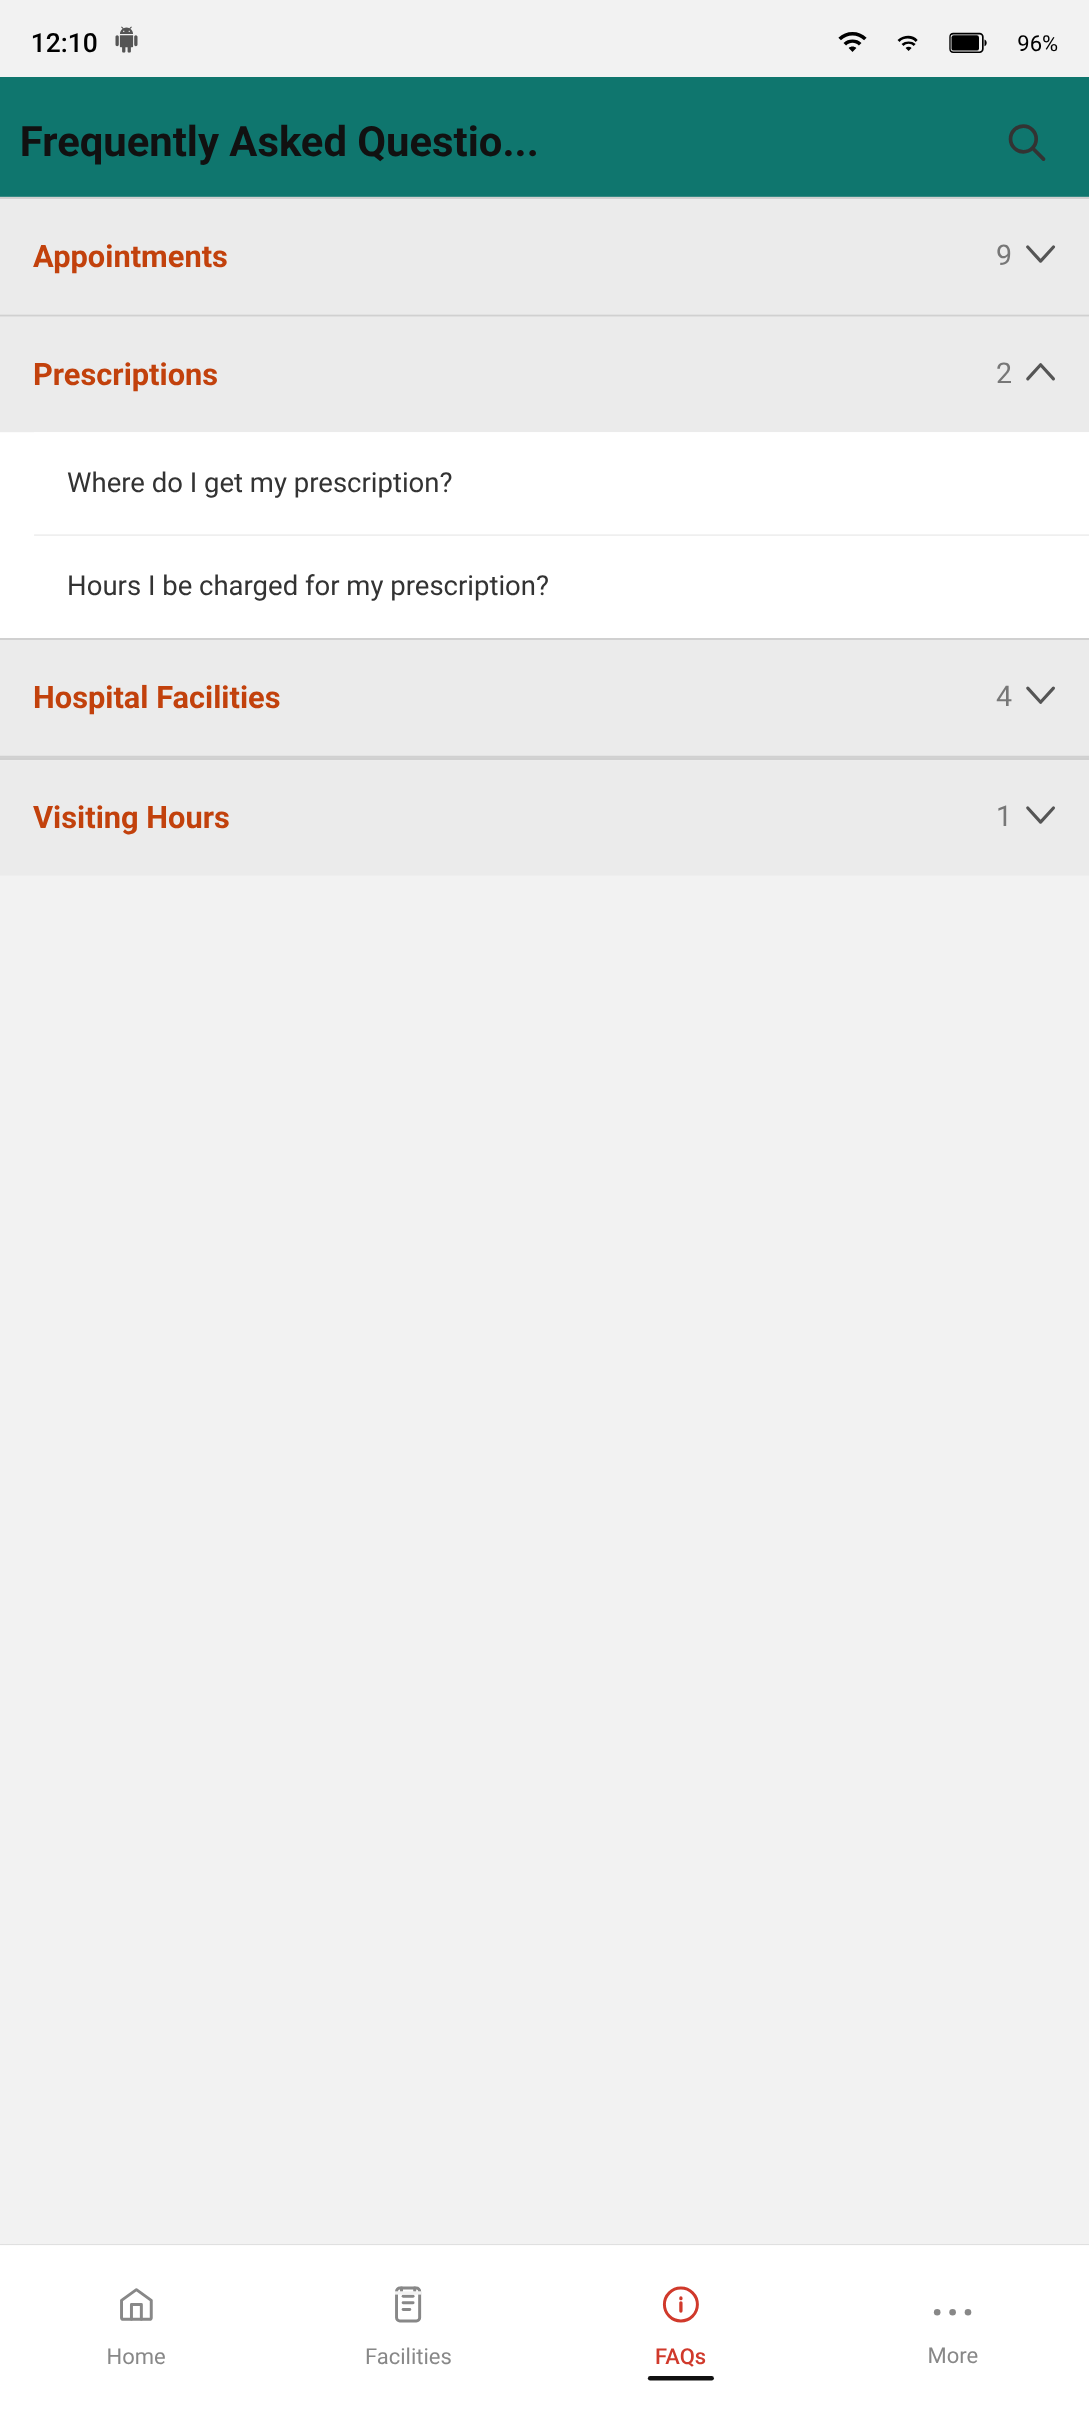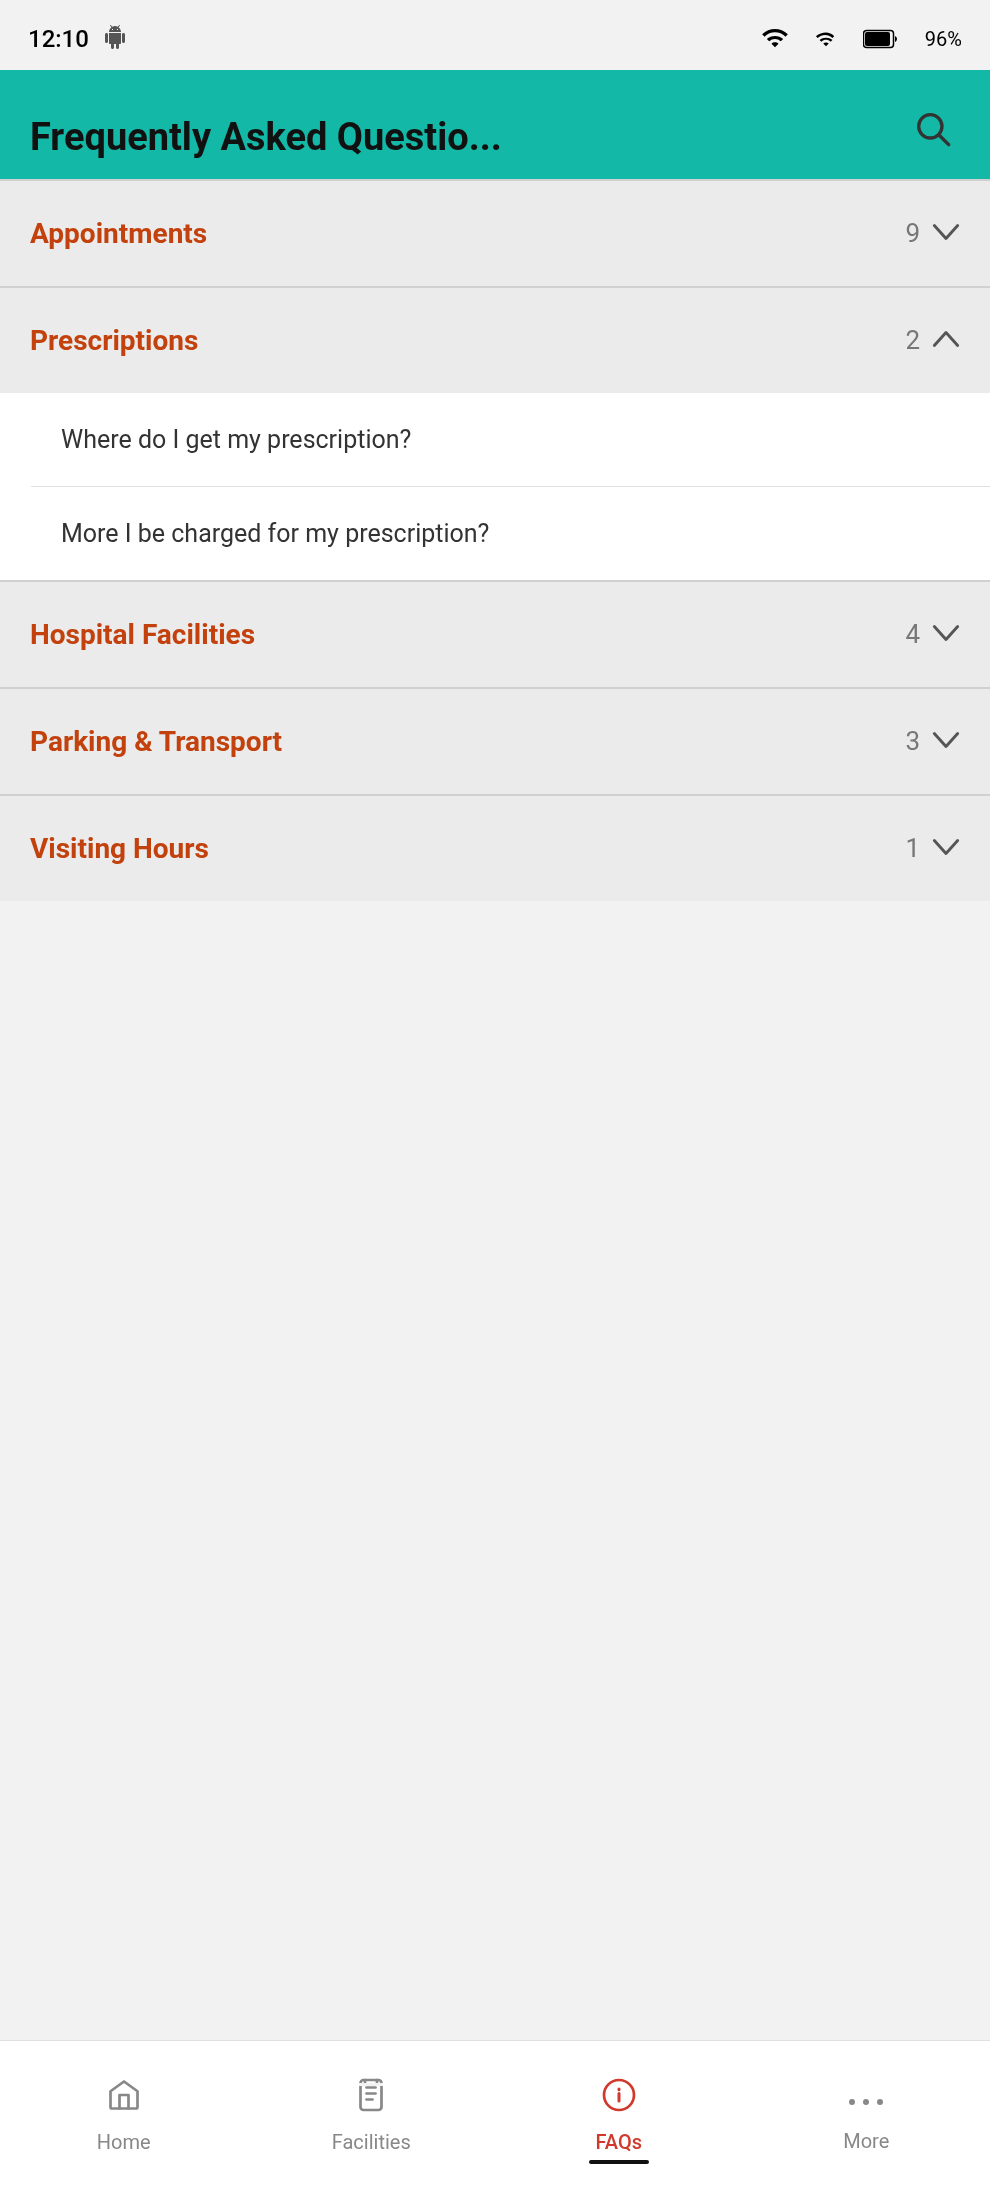--- a/index.html
+++ b/index.html
@@ -40,25 +40,25 @@
       gap: 26px;
     }
 
     .battery-text {
       font-size: 20px;
       color: #000;
     }
 
     
     .header {
-      background: #14b8a6;
-      padding: 30px 30px 20px 30px;
+      background: #0f766e;
+      padding: 30px 30px 20px 18px;
       display: flex;
       justify-content: space-between;
-      align-items: flex-end;
+      align-items: center;
     }
 
     .header-title {
       font-size: 38px;
       font-weight: 700;
       color: #111;
     }
 
     .search-btn {
       background: none;
@@ -271,21 +271,21 @@
             <polyline points="2,13 12,2 22,13"></polyline>
           </svg>
         </span>
       </div>
     </div>
     <div class="faq-items">
       <div class="faq-item">
         Where do I get my prescription?
       </div>
       <div class="faq-item">
-        More I be charged for my prescription?
+        Hours I be charged for my prescription?
       </div>
     </div>
   </div>
 
   <div class="section-gap"></div>
 
   <div class="faq-section">
     <div class="faq-section-header">
       <span class="faq-section-title">Hospital Facilities</span>
       <div class="faq-section-meta">
@@ -294,33 +294,20 @@
           <svg width="28" height="18" viewBox="0 0 24 15" fill="none" stroke="#555" stroke-width="2.5" stroke-linecap="round" stroke-linejoin="round">
             <polyline points="2,2 12,13 22,2"></polyline>
           </svg>
         </span>
       </div>
     </div>
   </div>
 
   <div class="section-gap"></div>
 
-  <div class="faq-section">
-    <div class="faq-section-header">
-      <span class="faq-section-title">Parking &amp; Transport</span>
-      <div class="faq-section-meta">
-        <span class="faq-count">3</span>
-        <span class="chevron">
-          <svg width="28" height="18" viewBox="0 0 24 15" fill="none" stroke="#555" stroke-width="2.5" stroke-linecap="round" stroke-linejoin="round">
-            <polyline points="2,2 12,13 22,2"></polyline>
-          </svg>
-        </span>
-      </div>
-    </div>
-  </div>
 
   <div class="section-gap"></div>
 
   <div class="faq-section">
     <div class="faq-section-header">
       <span class="faq-section-title">Visiting Hours</span>
       <div class="faq-section-meta">
         <span class="faq-count">1</span>
         <span class="chevron">
           <svg width="28" height="18" viewBox="0 0 24 15" fill="none" stroke="#555" stroke-width="2.5" stroke-linecap="round" stroke-linejoin="round">

